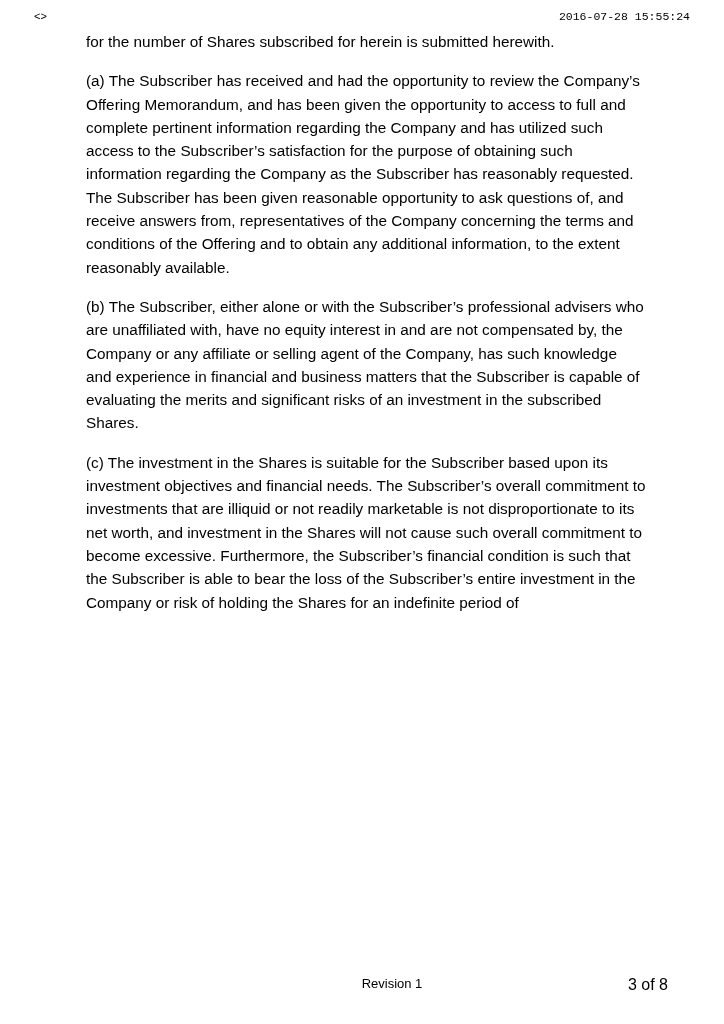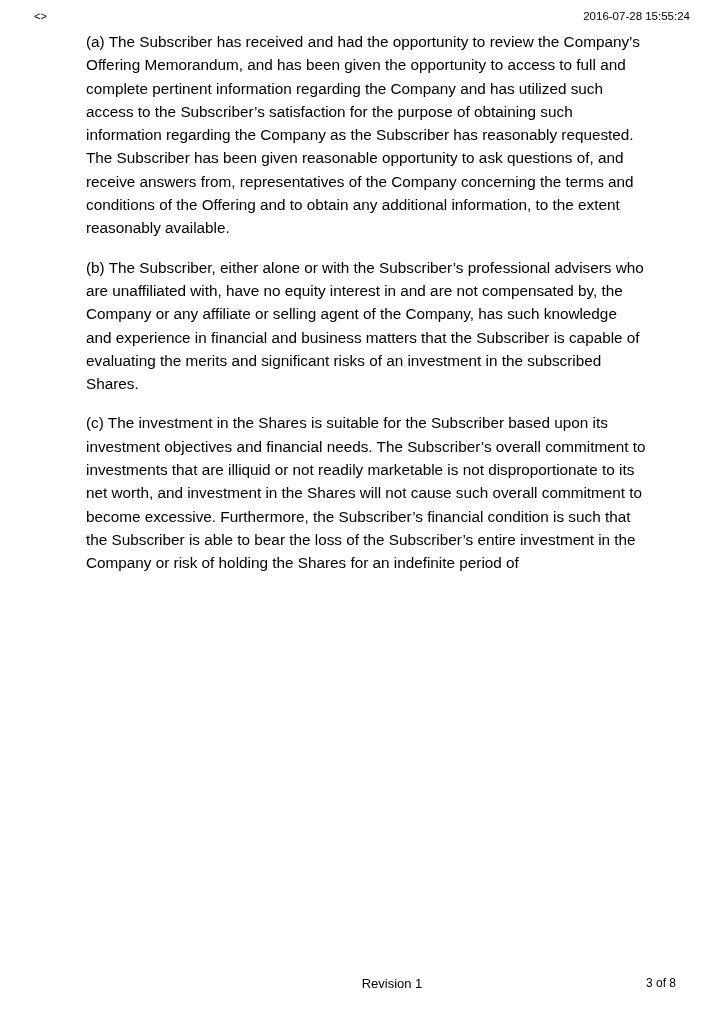--- a/index.html
+++ b/index.html
@@ -34,21 +34,21 @@
     box-sizing: border-box;
     font-size: 11.5px;
     color: #000000;
   }
   .header-left {
     font-family: "Liberation Sans", sans-serif;
     font-size: 11px;
     letter-spacing: 0px;
   }
   .header-right {
-    font-family: Liberation Sans, sans-serif;
+    font-family: Liberation Mono, monospace;
     font-size: 11.5px;
   }
   .content {
     position: absolute;
     top: 30px;
     left: 40px;
     width: 644px;
     box-sizing: border-box;
   }
   p {
@@ -86,37 +86,38 @@
   .footer-center {
     position: absolute;
     left: 0;
     width: 724px;
     text-align: center;
     font-size: 13px;
     padding-left: 30px;
   }
   .footer-right {
     position: absolute;
-    right: 48px;
-    font-size: 12px;
+    right: 56px;
+    font-size: 16px;
     text-align: center;
   }
 </style>
 </head>
 <body>
 
 <div class="page">
 
   <div class="header">
     <span class="header-left">&lt;&gt;</span>
     <span class="header-right">2016-07-28 15:55:24</span>
   </div>
 
   <div class="content">
 
+    <p class="indent first-para">for the number of Shares subscribed for herein is submitted herewith.</p>
 
 
 
     <p class="indent">(a) The Subscriber has received and had the opportunity to review the Company’s Offering Memorandum, and has been given the opportunity to access to full and complete pertinent information regarding the Company and has utilized such access to the Subscriber’s satisfaction for the purpose of obtaining such information regarding the Company as the Subscriber has reasonably requested. The Subscriber has been given reasonable opportunity to ask questions of, and receive answers from, representatives of the Company concerning the terms and conditions of the Offering and to obtain any additional information, to the extent reasonably available.</p>
 
     <p class="indent">(b) The Subscriber, either alone or with the Subscriber’s professional advisers who are unaffiliated with, have no equity interest in and are not compensated by, the Company or any affiliate or selling agent of the Company, has such knowledge and experience in financial and business matters that the Subscriber is capable of evaluating the merits and significant risks of an investment in the subscribed Shares.</p>
 
     <p class="indent">(c) The investment in the Shares is suitable for the Subscriber based upon its investment objectives and financial needs. The Subscriber’s overall commitment to investments that are illiquid or not readily marketable is not disproportionate to its net worth, and investment in the Shares will not cause such overall commitment to become excessive. Furthermore, the Subscriber’s financial condition is such that the Subscriber is able to bear the loss of the Subscriber’s entire investment in the Company or risk of holding the Shares for an indefinite period of</p>
 
   </div>

